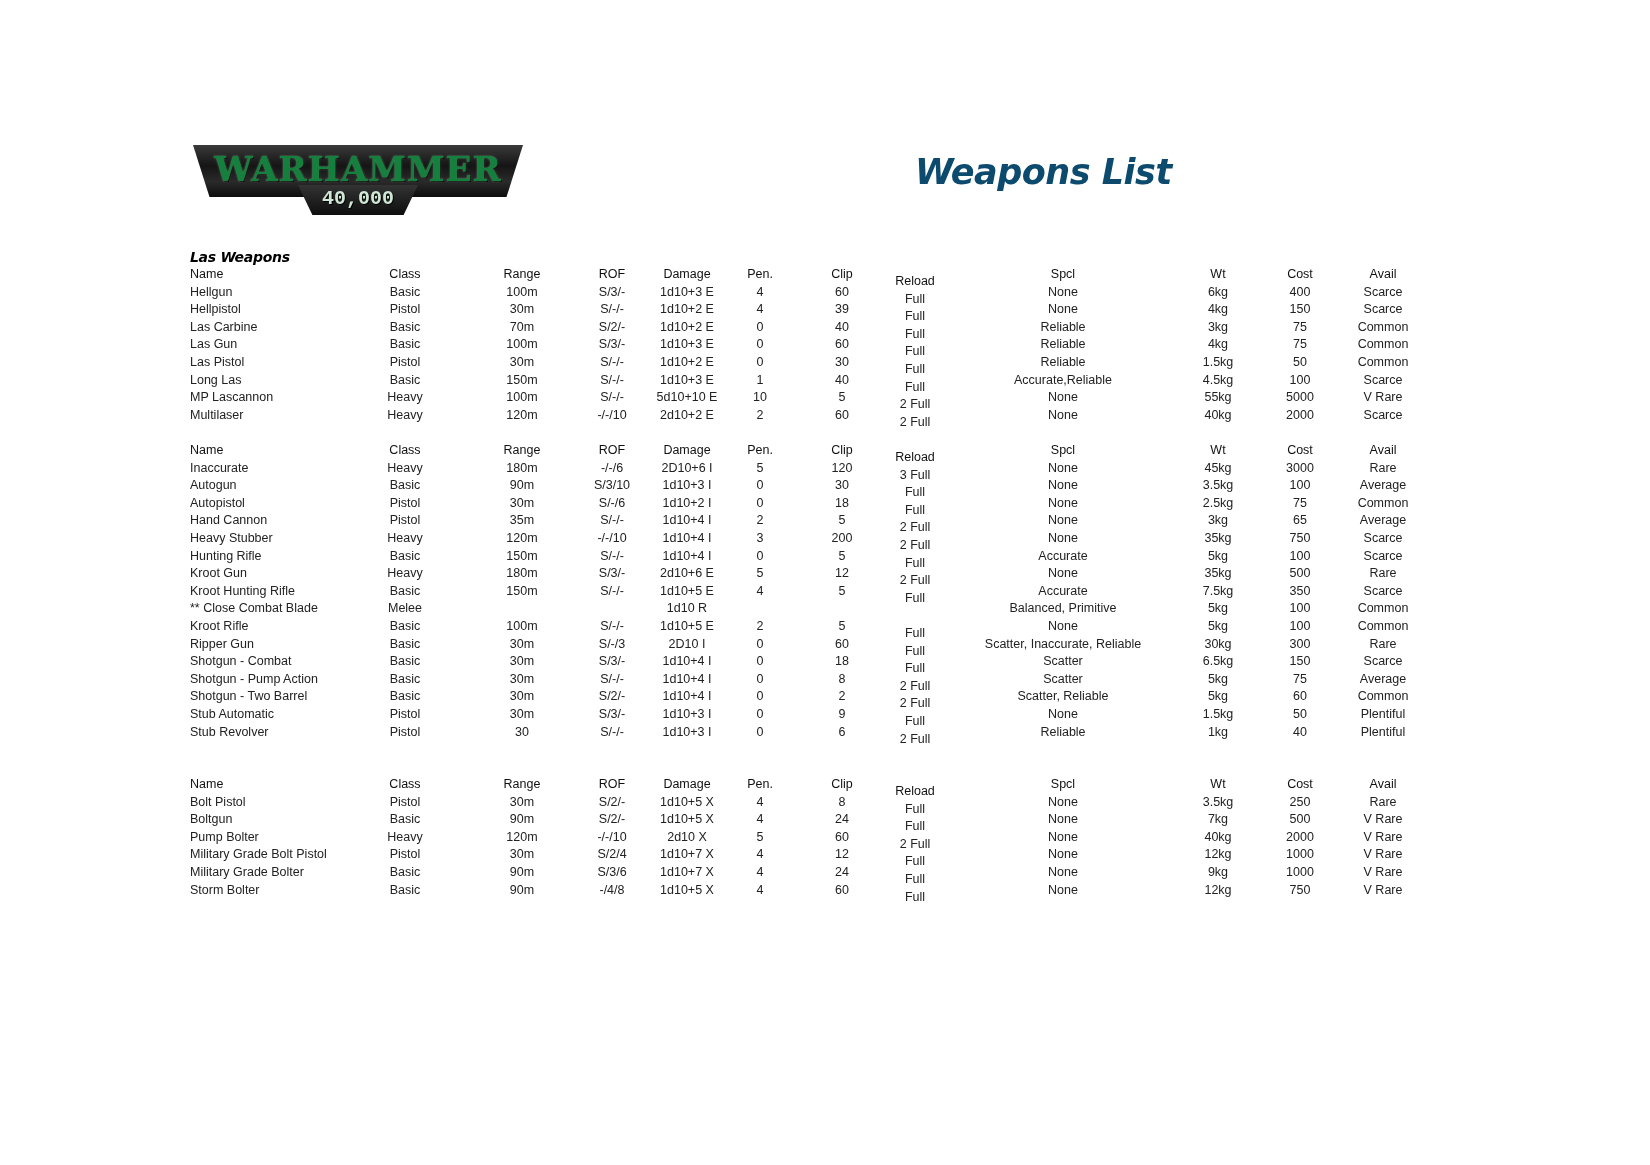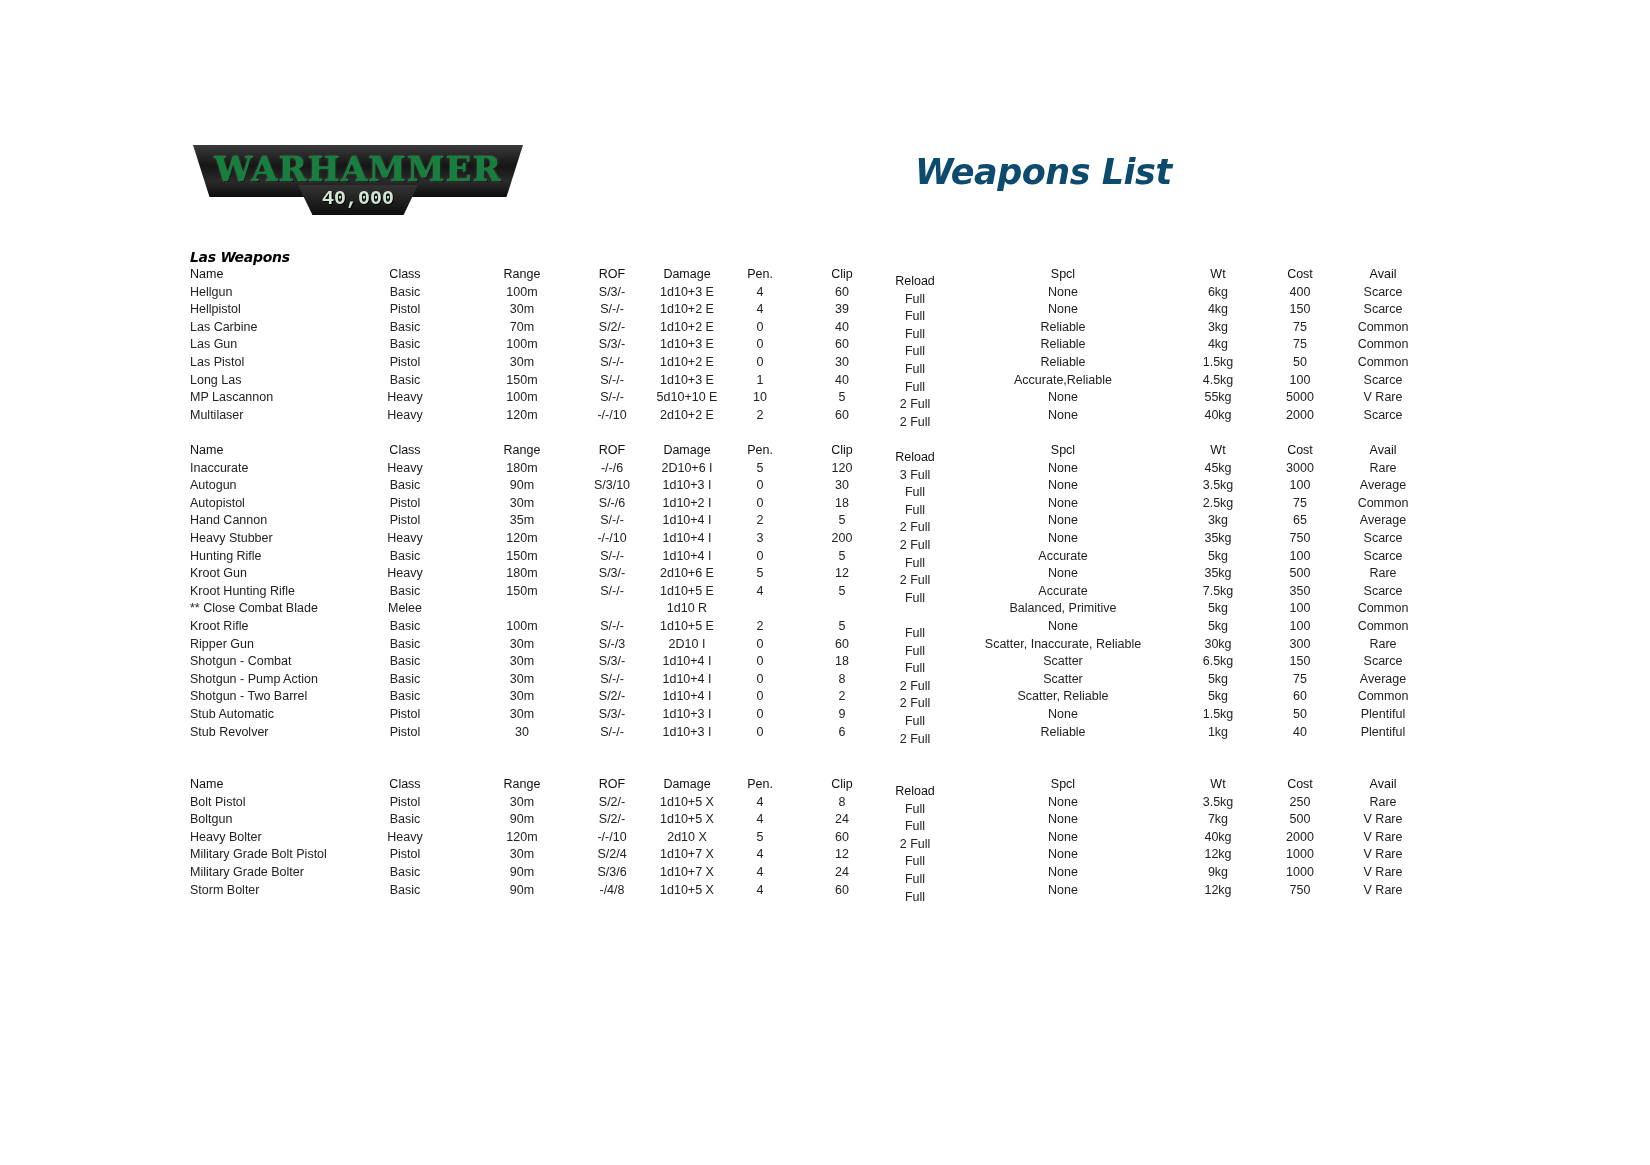--- a/index.html
+++ b/index.html
@@ -457,21 +457,21 @@
       <span class="c4">1d10+5 X</span>
       <span class="c5">4</span>
       <span class="c6">24</span>
       <span class="c7">Full</span>
       <span class="c8">None</span>
       <span class="c9">7kg</span>
       <span class="c10">500</span>
       <span class="c11">V Rare</span>
     </div>
     <div class="row">
-      <span class="c0">Heavy Bolter</span>
+      <span class="c0">Pump Bolter</span>
       <span class="c1">Heavy</span>
       <span class="c2">120m</span>
       <span class="c3">-/-/10</span>
       <span class="c4">2d10 X</span>
       <span class="c5">5</span>
       <span class="c6">60</span>
       <span class="c7">2 Full</span>
       <span class="c8">None</span>
       <span class="c9">40kg</span>
       <span class="c10">2000</span>

